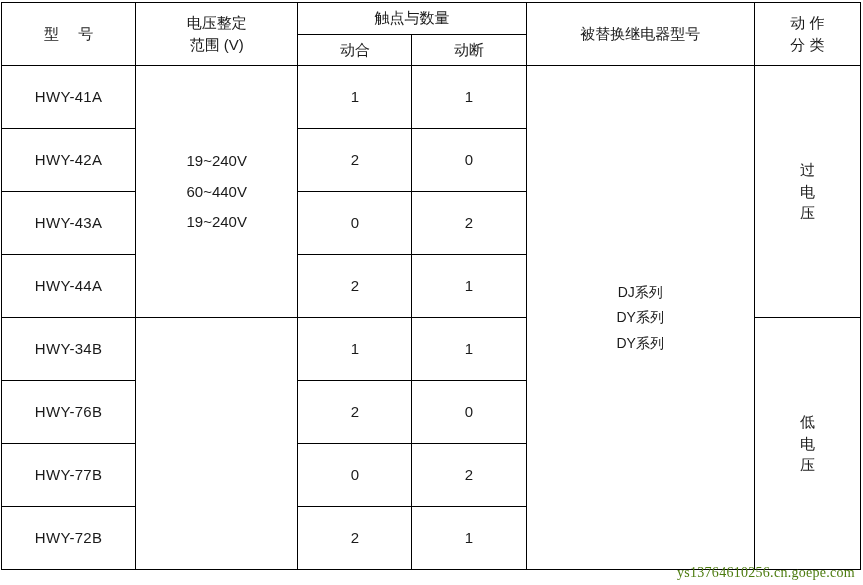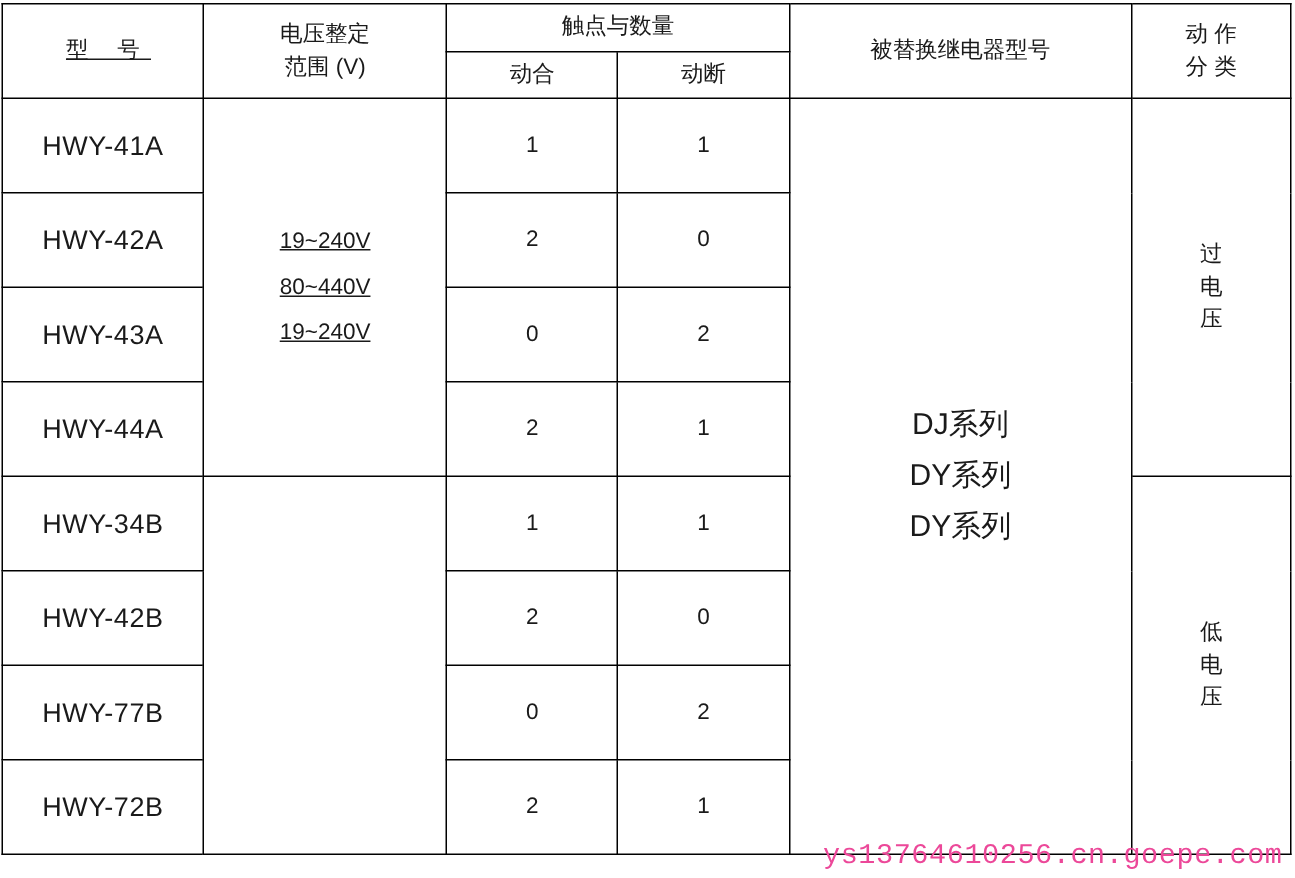--- a/index.html
+++ b/index.html
@@ -50,55 +50,53 @@
     height: 30px;
     font-size: 15px;
   }
   .hdr-tall {
     height: 62px;
   }
   .spaced {
     letter-spacing: 0.5em;
     padding-left: 0.5em;
     display: inline-block;
-    text-decoration: underline;
   }
   .row-cell {
     height: 62px;
   }
   .model-cell {
-    font-size: 18px;
+    font-size: 15px;
     letter-spacing: 0.02em;
   }
   .num-cell {
     font-size: 15px;
   }
   .voltage-cell div {
     margin: 9px 0;
     font-size: 15px;
-    text-decoration: underline;
   }
   .replace-cell div {
     margin: 5px 0;
-    font-size: 20px;
+    font-size: 14px;
   }
   .vert-label {
     font-size: 15px;
     line-height: 1.9;
   }
   .vert-label span {
     display: block;
   }
   .watermark {
     position: absolute;
     right: 8px;
     bottom: 4px;
-    font-size: 19px;
-    color: #ec4899;
-    font-family: Liberation Mono, monospace;
+    font-size: 14px;
+    color: #4d7c0f;
+    font-family: Liberation Serif, serif;
     letter-spacing: 0.02em;
     background: transparent;
   }
 </style>
 </head>
 <body>
 
 <div class="sheet">
 
   <table class="spec">
@@ -130,21 +128,21 @@
 
       <tr>
         <td class="hdr">动合</td>
         <td class="hdr">动断</td>
       </tr>
 
       <tr>
         <td class="row-cell model-cell">HWY-41A</td>
         <td class="row-cell voltage-cell" rowspan="4">
           <div>19~240V</div>
-          <div>80~440V</div>
+          <div>60~440V</div>
           <div>19~240V</div>
         </td>
         <td class="row-cell num-cell">1</td>
         <td class="row-cell num-cell">1</td>
         <td class="row-cell replace-cell" rowspan="8">
           <div>DJ系列</div>
           <div>DY系列</div>
           <div>DY系列</div>
         </td>
         <td class="row-cell vert-label" rowspan="4">
@@ -178,21 +176,21 @@
         <td class="row-cell num-cell">1</td>
         <td class="row-cell num-cell">1</td>
         <td class="row-cell vert-label" rowspan="4">
           <span>低</span>
           <span>电</span>
           <span>压</span>
         </td>
       </tr>
 
       <tr>
-        <td class="row-cell model-cell">HWY-42B</td>
+        <td class="row-cell model-cell">HWY-76B</td>
         <td class="row-cell num-cell">2</td>
         <td class="row-cell num-cell">0</td>
       </tr>
 
       <tr>
         <td class="row-cell model-cell">HWY-77B</td>
         <td class="row-cell num-cell">0</td>
         <td class="row-cell num-cell">2</td>
       </tr>
 

